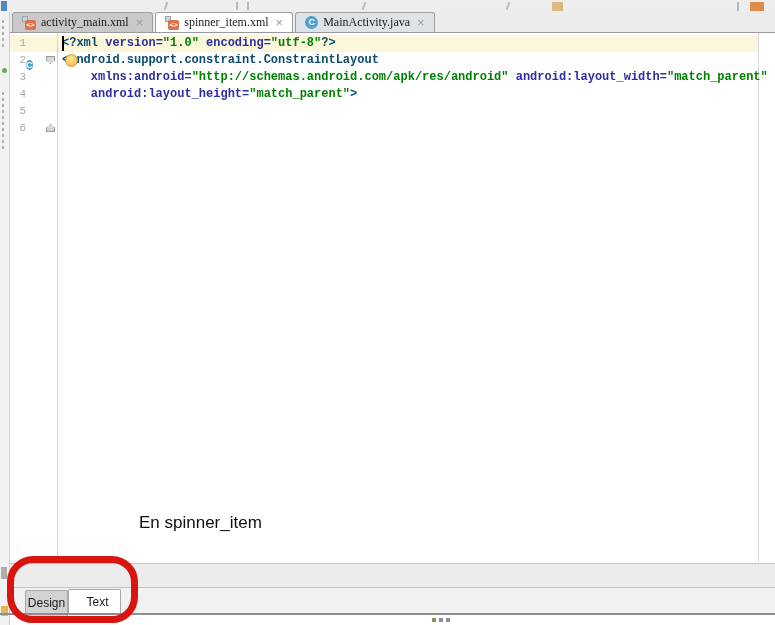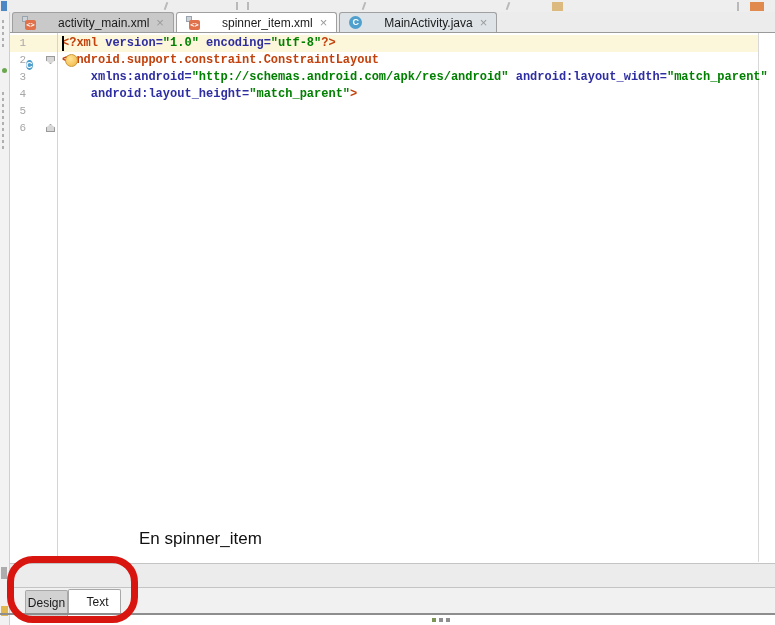--- a/index.html
+++ b/index.html
@@ -11,21 +11,21 @@
   .frag{position:absolute;}
 
   
   .tabbar{position:absolute;left:0;top:12px;width:775px;height:21px;background:#ececec;border-bottom:1px solid #9a9a9a;box-sizing:border-box;}
   .tabs-row{position:absolute;left:12px;top:0;height:20px;display:flex;}
   .etab{display:inline-flex;align-items:center;height:20px;padding:0 9px;border:1px solid #a0a0a0;border-bottom:none;border-radius:3px 3px 0 0;box-sizing:border-box;font-size:12px;color:#1a1a1a;white-space:nowrap;cursor:default;}
   .etab + .etab{margin-left:2px;}
   .etab.t1{background:#c9c9c9;}
   .etab.sel{background:#ffffff;}
   .etab.t3{background:#dde3e7;}
-  .etab .lbl{margin:0 2px 0 22px;}
+  .etab .lbl{margin:0 2px 0 5px;font-family:Liberation Serif, serif;}
   .close-x{color:#9a9a9a;font-size:13px;line-height:13px;margin-left:5px;}
   
   .xmlicon{position:relative;width:14px;height:14px;flex:0 0 14px;}
   .xmlicon .mini{position:absolute;left:0;top:0;width:6px;height:6px;background:#cdd3d8;border:1px solid #9aa4ad;box-sizing:border-box;}
   .xmlicon .code{position:absolute;right:0;bottom:0;width:11px;height:10px;background:#e0714a;border-radius:2px;color:#ffffff;font-size:7px;font-weight:bold;line-height:10px;text-align:center;font-family:"DejaVu Sans Mono",monospace;}
   
   .cicon{width:13px;height:13px;border-radius:50%;background:#4fa0cc;color:#ffffff;font-size:9px;font-weight:bold;line-height:13px;text-align:center;flex:0 0 13px;}
 
   
   .left-strip{position:absolute;left:0;top:12px;width:10px;height:613px;background:#f2f2f2;border-right:1px solid #cfcfcf;box-sizing:border-box;}
@@ -33,42 +33,42 @@
   
   .editor{position:absolute;left:10px;top:33px;width:765px;height:529px;background:#ffffff;}
   .cur-line{position:absolute;left:10px;top:35px;width:748px;height:17px;background:#fcf6da;}
   .gutter-sep{position:absolute;left:57px;top:33px;width:1px;height:529px;background:#d4d4d4;}
   .margin-line{position:absolute;left:758px;top:33px;width:1px;height:529px;background:#d8d8d8;}
   .rows{position:absolute;left:10px;top:35px;width:748px;font-family:"Liberation Mono","DejaVu Sans Mono",monospace;font-size:12px;font-weight:bold;}
   .row{display:flex;height:17px;line-height:17px;align-items:center;}
   .row .num{width:16px;text-align:right;color:#a6a6a6;font-size:11px;font-weight:normal;flex:0 0 16px;}
   .row .gap{width:36px;flex:0 0 36px;}
   .row .code{white-space:pre;}
-  .sg-tag{color:#c2410c;}
+  .sg-tag{color:#0c4a6e;}
   .sg-attribute{color:#2e2ea2;}
   .sg-string{color:#008000;}
   .sg-text{color:#000000;}
   .cursor{position:absolute;left:62px;top:36px;width:2px;height:15px;background:#000000;}
   .gut-class{position:absolute;left:26px;top:54px;}
   .fold{position:absolute;width:9px;height:8px;background:#d7d7d7;border:1px solid #9a9a9a;box-sizing:border-box;}
   .fold.down{left:46px;top:56px;clip-path:polygon(0 0,100% 0,100% 55%,50% 100%,0 55%);}
   .fold.up{left:46px;top:124px;clip-path:polygon(50% 0,100% 45%,100% 100%,0 100%,0 45%);}
   .bulb{position:absolute;left:65px;top:54px;width:13px;height:13px;border-radius:50%;background:radial-gradient(circle at 40% 35%,#ffe597,#f2b23e);border:1px solid #c89b3c;box-sizing:border-box;}
 
   
   .hscroll{position:absolute;left:10px;top:563px;width:765px;height:24px;background:#ececec;border-top:1px solid #c4c4c4;box-sizing:border-box;}
   .btabrow{position:absolute;left:10px;top:587px;width:765px;height:26px;background:#f1f1f1;border-top:1px solid #c4c4c4;box-sizing:border-box;}
   .btab{position:absolute;top:2px;height:28px;line-height:24px;text-align:center;font-size:12px;color:#1a1a1a;border:1px solid #a8a8a8;border-bottom:none;border-radius:2px 2px 0 0;box-sizing:border-box;cursor:default;}
   .btab.design{left:15px;width:43px;background:#d2d2d2;}
   .btab.textsel{left:58px;width:53px;background:#ffffff;top:1px;height:25px;line-height:25px;padding-left:6px;}
   .bottom-line{position:absolute;left:0;top:613px;width:775px;height:2px;background:#8e8e8e;}
   .dot{position:absolute;width:4px;height:4px;}
 
   
-  .note{position:absolute;left:139px;top:509px;font-size:17px;line-height:27px;color:#111111;margin-top:16px;}
+  .note{position:absolute;left:139px;top:509px;font-size:17px;line-height:27px;color:#111111;}
   .red-ring{position:absolute;left:7px;top:556px;width:131px;height:67px;border:7px solid #d8150e;border-radius:26px;box-sizing:border-box;z-index:20;}
 </style>
 </head>
 <body>
 
 <div id="screen">
 
   <div class="top-strip">
     <div class="frag" style="left:1px;top:1px;width:6px;height:10px;background:#4f86c6;"></div>
     <div class="frag" style="left:165px;top:2px;width:2px;height:8px;background:#b9b9b9;transform:rotate(20deg);"></div>

